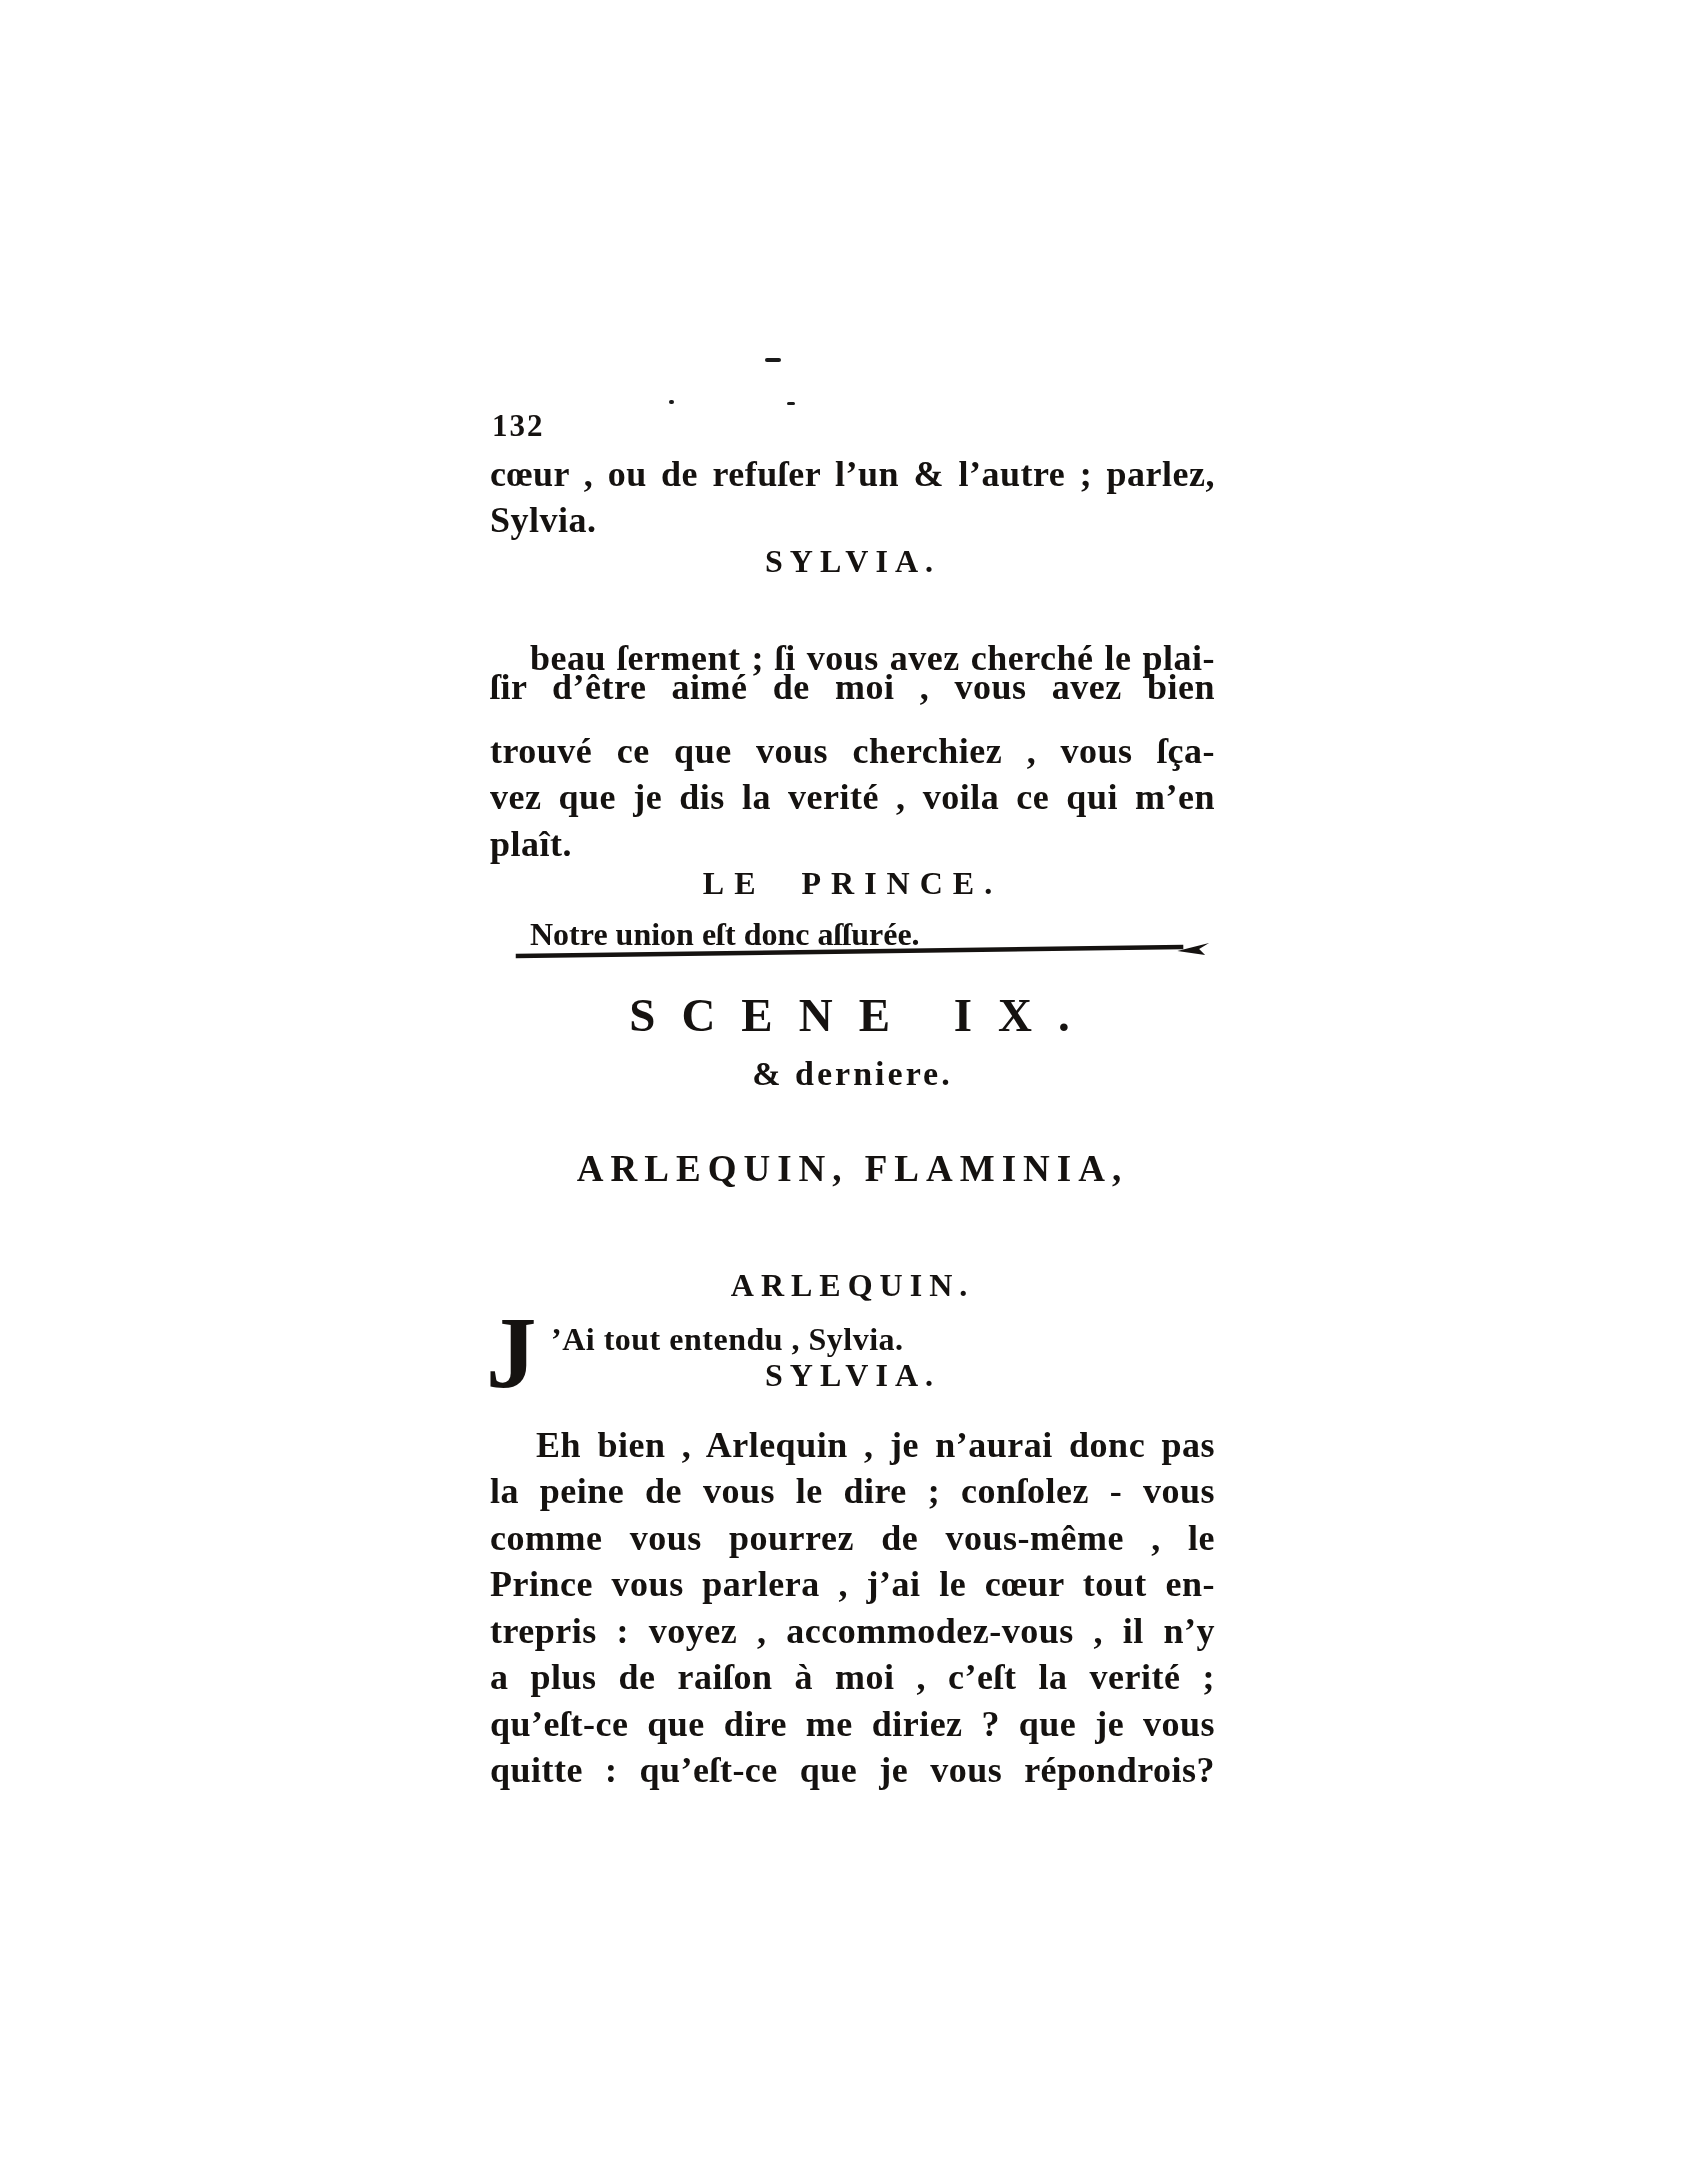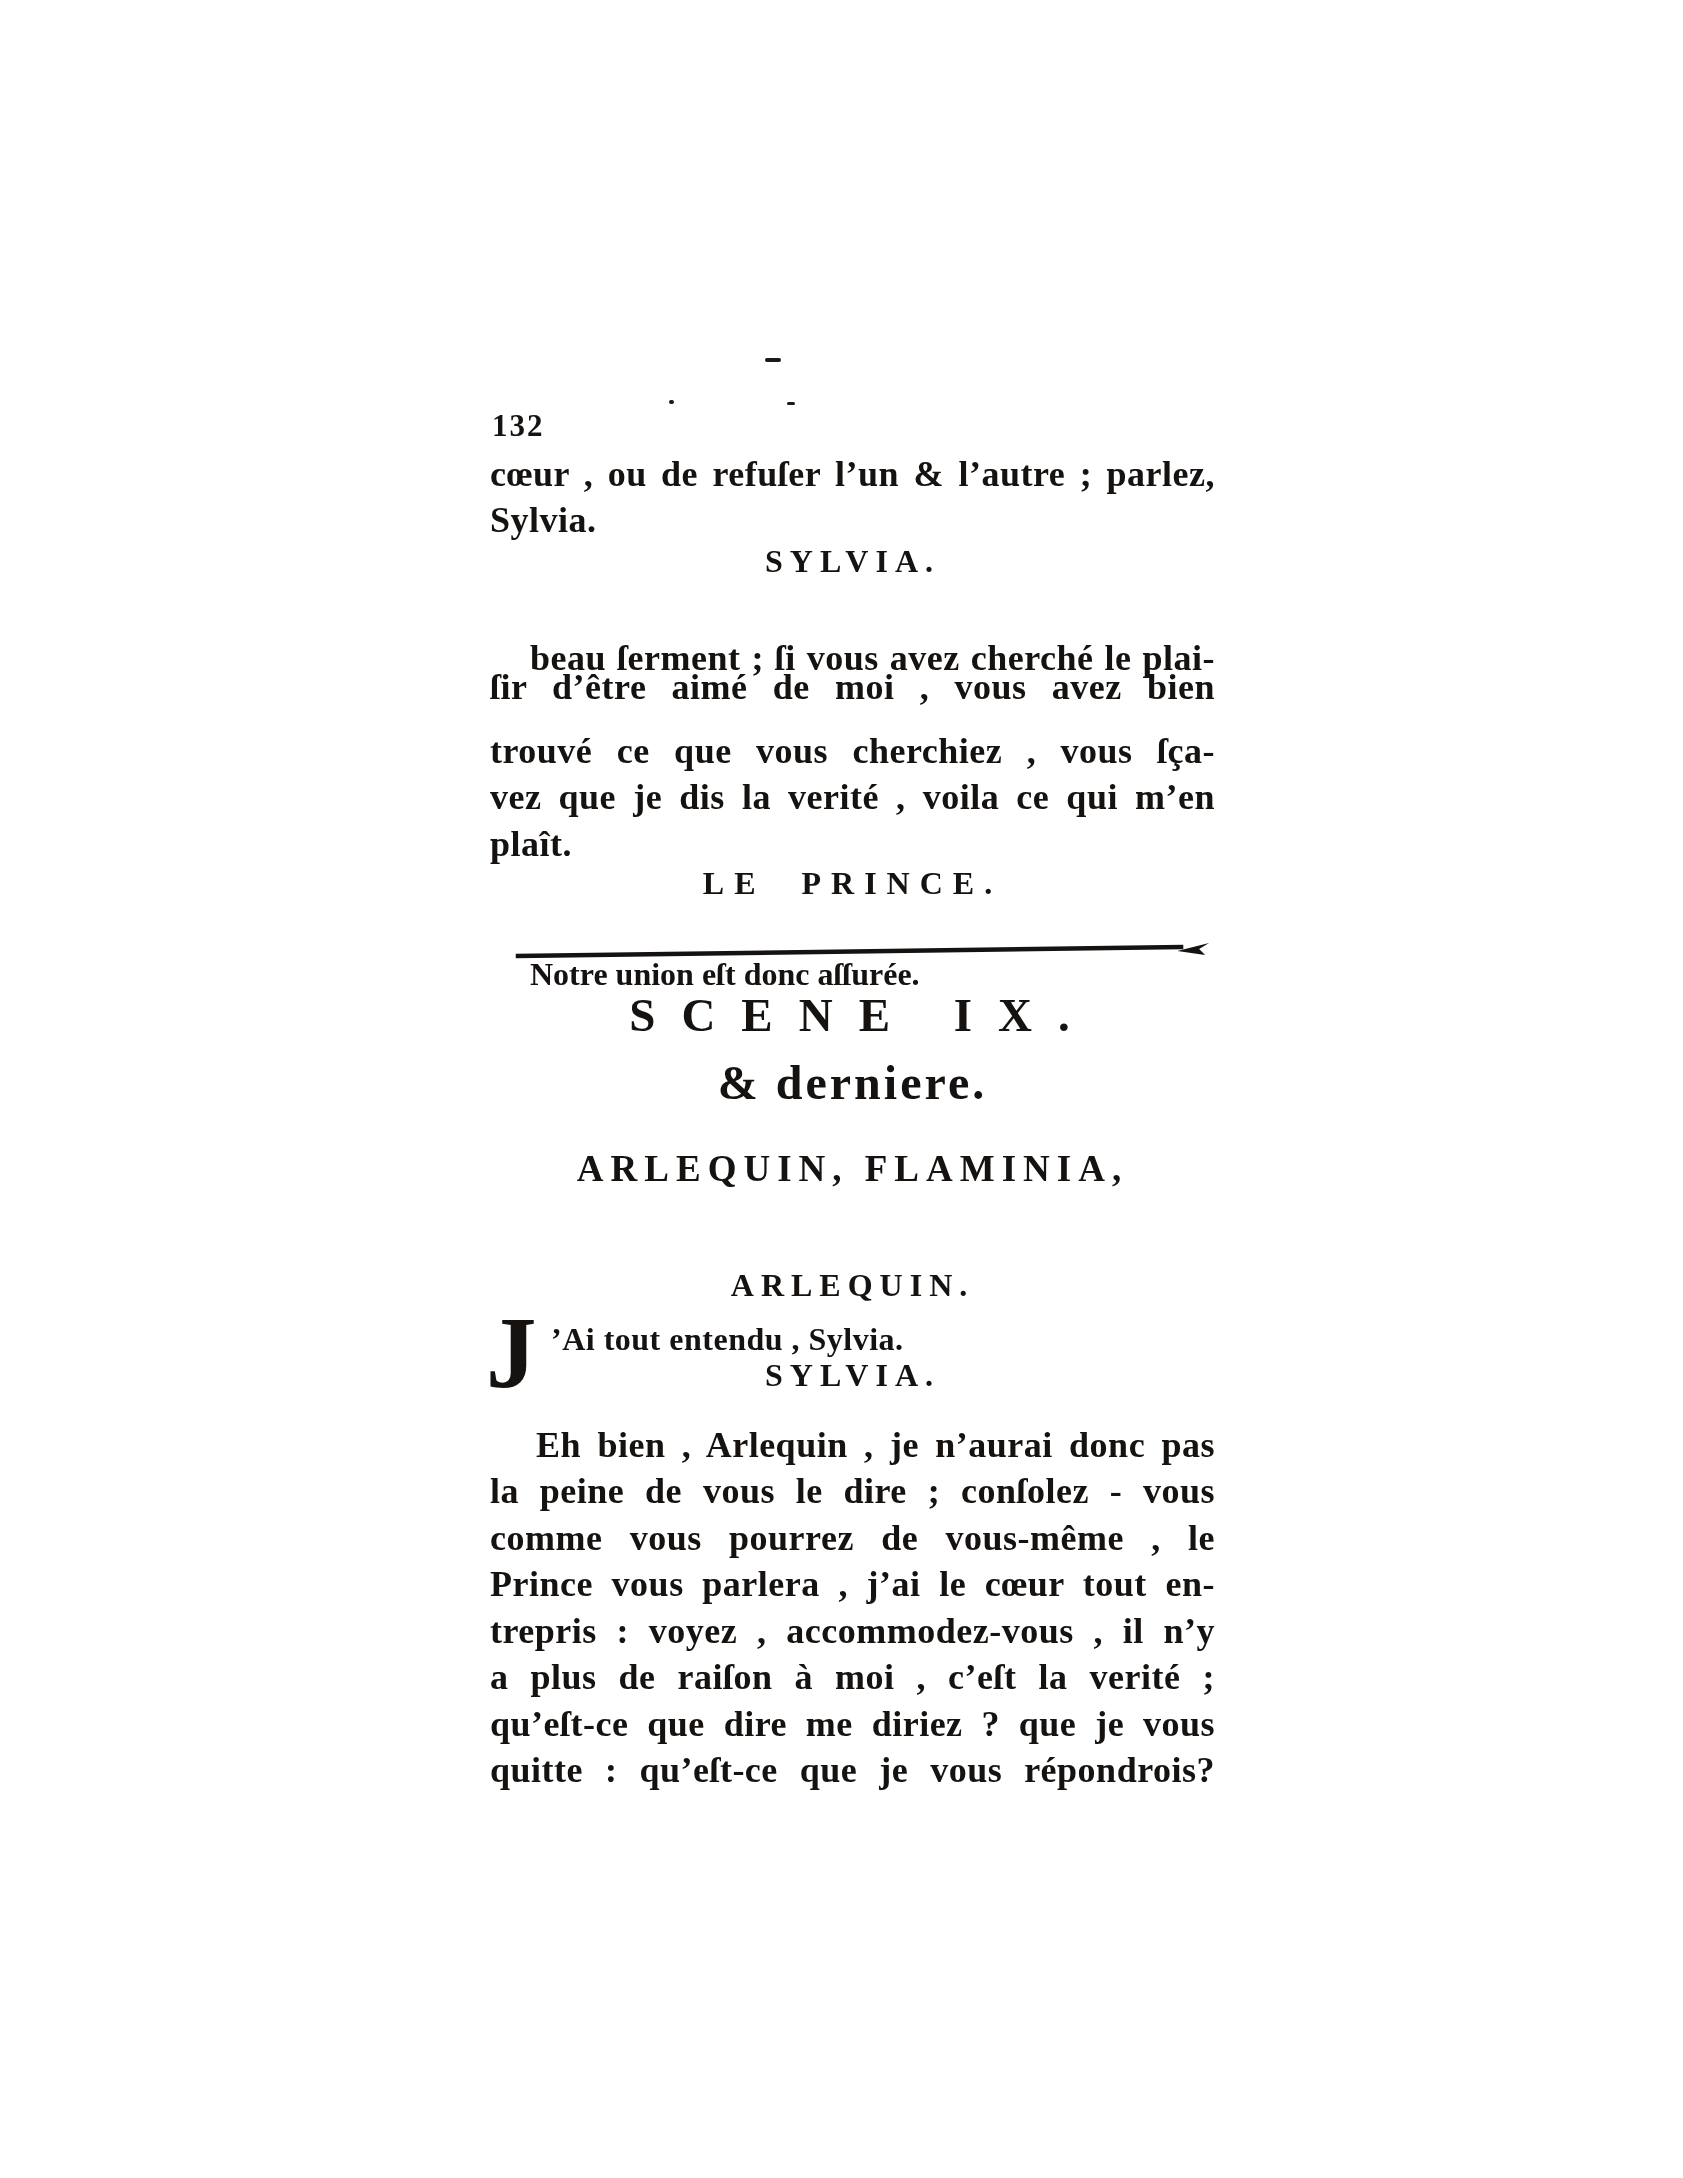--- a/index.html
+++ b/index.html
@@ -28,21 +28,21 @@
   }
   .speaker {
     text-align:center; font-size:32px; font-weight:bold; letter-spacing:7px;
   }
   .speaker-wide { word-spacing:18px; letter-spacing:10px; }
   .prince-line { font-size:32px; line-height:47px; font-weight:bold; padding-left:40px; }
   .scene-title {
     text-align:center; font-size:47px; font-weight:bold; letter-spacing:26px;
     padding-left:20px;
   }
-  .scene-sub { text-align:center; font-size:48px; font-weight:bold; letter-spacing:3px; }
+  .scene-sub { text-align:center; font-size:34px; font-weight:bold; letter-spacing:3px; }
   .castline { text-align:center; font-size:37px; font-weight:bold; letter-spacing:7px; }
   .dropcap {
     position:absolute; left:-4px; top:899px; font-size:101px; line-height:1;
     font-weight:bold;
   }
   .jline { font-size:32px; line-height:47px; font-weight:bold; padding-left:61px; letter-spacing:0.5px; }
   .rule-wrap { height:26px; }
   .speck { position:absolute; background:#1a1a1a; border-radius:2px; }
 </style>
 </head>
@@ -64,21 +64,21 @@
     <div class="abs bodyline" style="top:93px;">Sylvia.</div>
 
     <div class="abs speaker" style="top:139px;">SYLVIA.</div>
     <div class="abs bodyline just" style="top:231px;margin-left:40px;">beau ſerment ; ſi vous avez cherché le plai-</div>
     <div class="abs bodyline just" style="top:260px;">ſir d’être aimé de moi , vous avez bien</div>
     <div class="abs bodyline just" style="top:324px;">trouvé ce que vous cherchiez , vous ſça-</div>
     <div class="abs bodyline just" style="top:370px;">vez que je dis la verité , voila ce qui m’en</div>
     <div class="abs bodyline" style="top:417px;">plaît.</div>
 
     <div class="abs speaker speaker-wide" style="top:461px;">LE PRINCE.</div>
-    <div class="abs prince-line" style="top:507px;margin-top:40px;">Notre union eſt donc aſſurée.</div>
+    <div class="abs prince-line" style="top:507px;">Notre union eſt donc aſſurée.</div>
 
     <div class="abs rule-wrap" style="top:535px;">
       <svg width="725" height="26" viewBox="0 0 732 26">
         <line x1="26" y1="17" x2="700" y2="8" stroke="#151210" stroke-width="4.5"></line>
         <path d="M 694 12 L 726 4 L 716 10 L 722 16 Z" fill="#151210"></path>
       </svg>
     </div>
 
     <div class="abs scene-title" style="top:584px;">SCENE IX.</div>
     <div class="abs scene-sub" style="top:651px;">&amp; derniere.</div>

